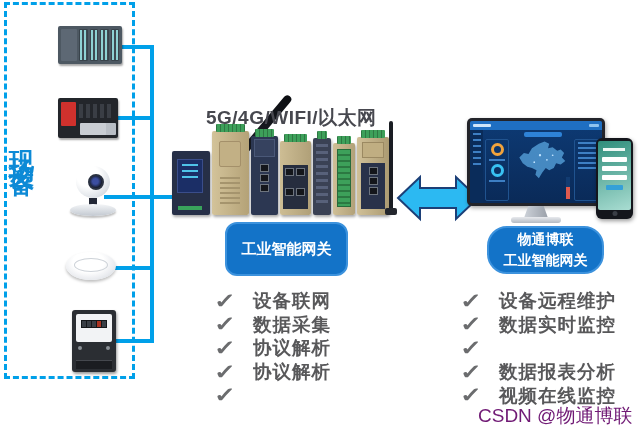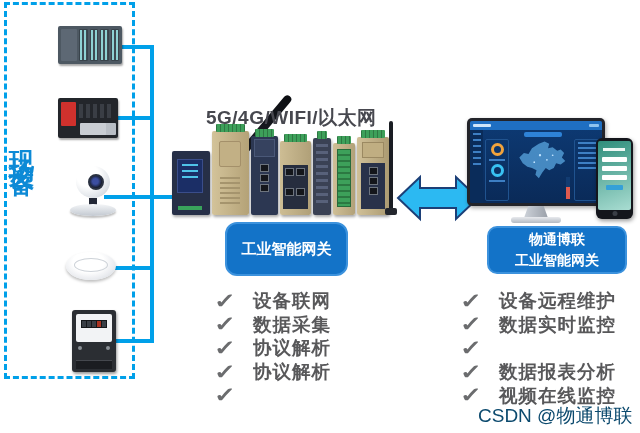--- a/index.html
+++ b/index.html
@@ -102,21 +102,21 @@
   .ant-right { position:absolute; left:217px; bottom:6px; width:4px; height:88px; background:#1a1d23;
     border-radius:2px 2px 0 0; }
   .ant-right:after { content:""; position:absolute; left:-4px; bottom:-6px; width:12px; height:7px;
     background:#23262d; border-radius:2px; }
 
   
   .blue-box { position:absolute; background:#1373c8; border:2px solid #3c92dd; border-radius:12px;
     color:#fff; font-weight:bold; text-align:center; display:flex; flex-direction:column;
     justify-content:center; z-index:4; }
   .gw-box { left:225px; top:222px; width:123px; height:54px; font-size:15px; line-height:1.45; }
-  .cloud-box { left:487px; top:226px; width:140px; height:48px; font-size:14px; line-height:1.5; border-radius:10px; }
+  .cloud-box { left:487px; top:226px; width:117px; height:48px; font-size:14px; line-height:1.5; border-radius:20px; }
 
   
   .monitor { position:absolute; left:467px; top:118px; width:138px; height:104px; z-index:3; }
   .bezel { position:absolute; left:0; top:0; width:138px; height:88px; background:#23242a;
     border-radius:5px; padding:3px; box-shadow:1px 2px 4px rgba(0,0,0,.35); }
   .screen { position:relative; width:100%; height:100%; border-radius:2px; overflow:hidden;
     background:linear-gradient(180deg,#0d3a74,#0a2a58); }
   .scr-head { height:9px; background:#1f6fc2; display:flex; align-items:center; justify-content:space-between; padding:0 3px; }
   .scr-head i { width:18px; height:3px; background:#cfe6fa; border-radius:1px; }
   .scr-head em { width:10px; height:3px; background:#8fc3ef; border-radius:1px; }
@@ -154,21 +154,21 @@
 
   
   .features { position:absolute; list-style:none; z-index:4; }
   .features li { display:flex; align-items:center; height:23.6px; }
   .features .chk { width:30px; text-align:center; font-size:21px; font-weight:bold; color:#6b6c6e;
     transform:scaleX(1.25); }
   .features .txt { margin-left:13px; font-size:18.5px; font-weight:bold; color:#58585a; letter-spacing:1px; }
   .gw-features { left:210px; top:289px; }
   .cloud-features { left:456px; top:289px; }
 
-  .watermark { position:absolute; left:478px; top:403px; font-size:19px; color:#0c4a6e; z-index:5; }
+  .watermark { position:absolute; left:478px; top:403px; font-size:19px; color:#701a75; z-index:5; }
 </style>
 </head>
 <body>
 
 <div class="canvas">
 
   <div class="dashed-box"></div>
   <div class="field-label">现场设备</div>
 
   <svg class="lines-svg" width="640" height="433">

